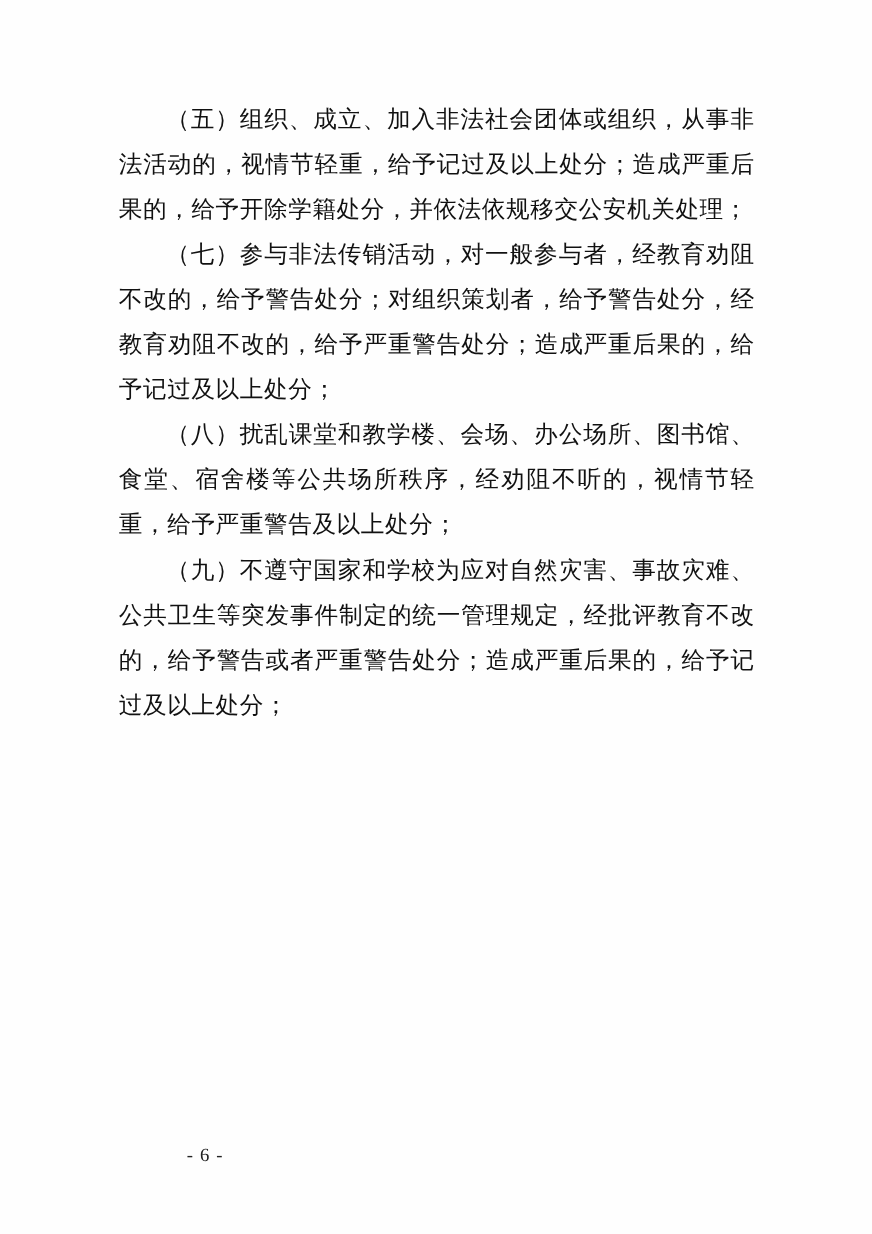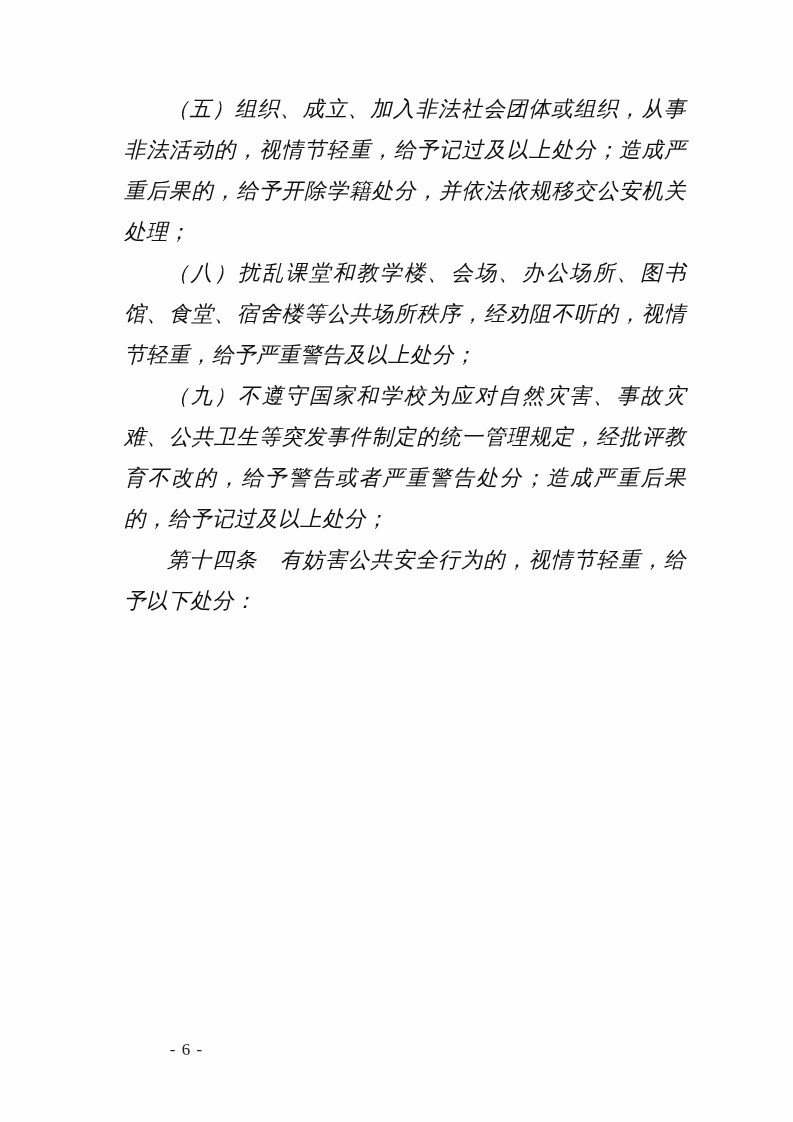--- a/index.html
+++ b/index.html
@@ -26,27 +26,26 @@
     position: absolute;
     left: 108px;
     top: 88px;
     width: 578px;
   }
   .para {
     font-size: 21.5px;
     line-height: 41px;
     text-align: justify;
     text-justify: inter-ideograph;
-    margin: 0 0 0 16px;
+    margin: 0 0 0 0;
     text-indent: 2em;
     letter-spacing: 0.5px;
     font-family: "DejaVu Serif", "Liberation Serif", serif;
     font-weight: 400;
     color: #111111;
-    font-style: italic;
   }
   .para.art {
     text-indent: 2em;
   }
   .footer {
     position: absolute;
     left: 0;
     top: 1040px;
     width: 793px;
     text-align: center;
@@ -59,20 +58,20 @@
     display: inline-block;
     margin-left: -420px;
   }
 </style>
 </head>
 <body>
 
 <div class="page">
   <div class="content">
     <p class="para">（五）组织、成立、加入非法社会团体或组织，从事非法活动的，视情节轻重，给予记过及以上处分；造成严重后果的，给予开除学籍处分，并依法依规移交公安机关处理；</p>
+    <p class="para">（七）参与非法传销活动，对一般参与者，经教育劝阻不改的，给予警告处分；对组织策划者，给予警告处分，经教育劝阻不改的，给予严重警告处分；造成严重后果的，给予记过及以上处分；</p>
     <p class="para">（八）扰乱课堂和教学楼、会场、办公场所、图书馆、食堂、宿舍楼等公共场所秩序，经劝阻不听的，视情节轻重，给予严重警告及以上处分；</p>
     <p class="para">（九）不遵守国家和学校为应对自然灾害、事故灾难、公共卫生等突发事件制定的统一管理规定，经批评教育不改的，给予警告或者严重警告处分；造成严重后果的，给予记过及以上处分；</p>
-    <p class="para art">第十四条　有妨害公共安全行为的，视情节轻重，给予以下处分：</p>
   </div>
   <div class="footer">
     <span class="pagenum">- 6 -</span>
   </div>
 </div>
 
 </body></html>

